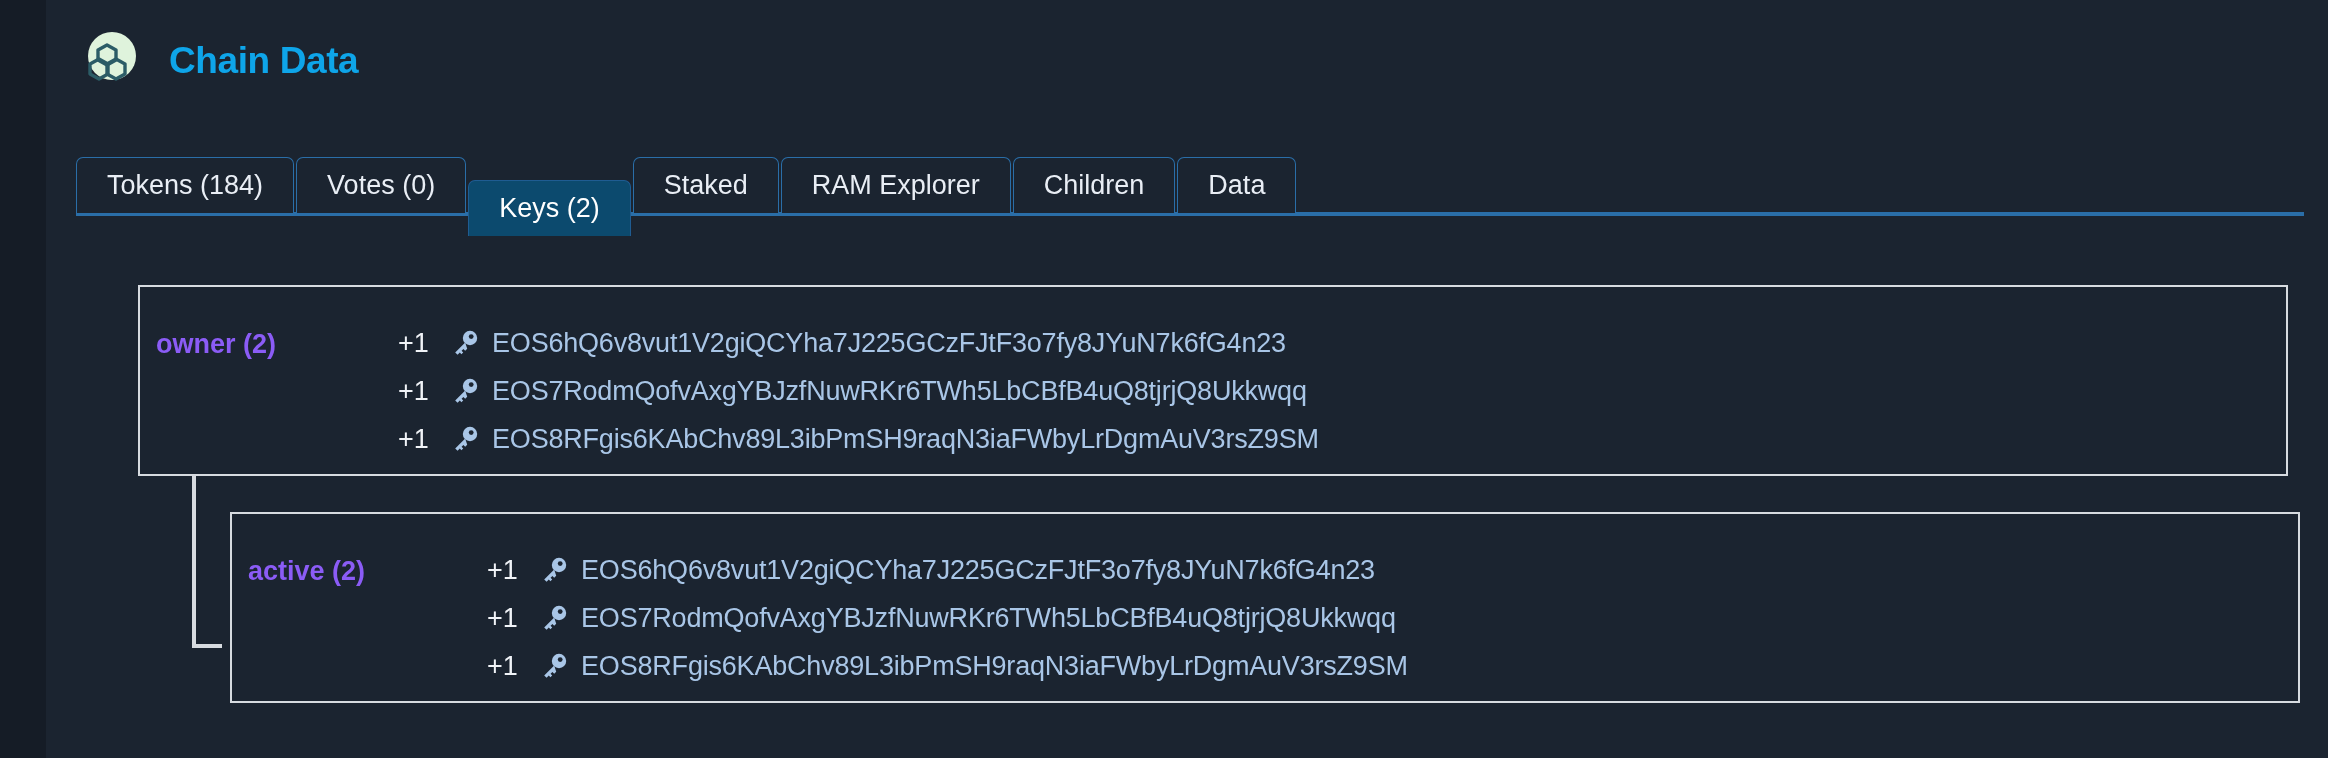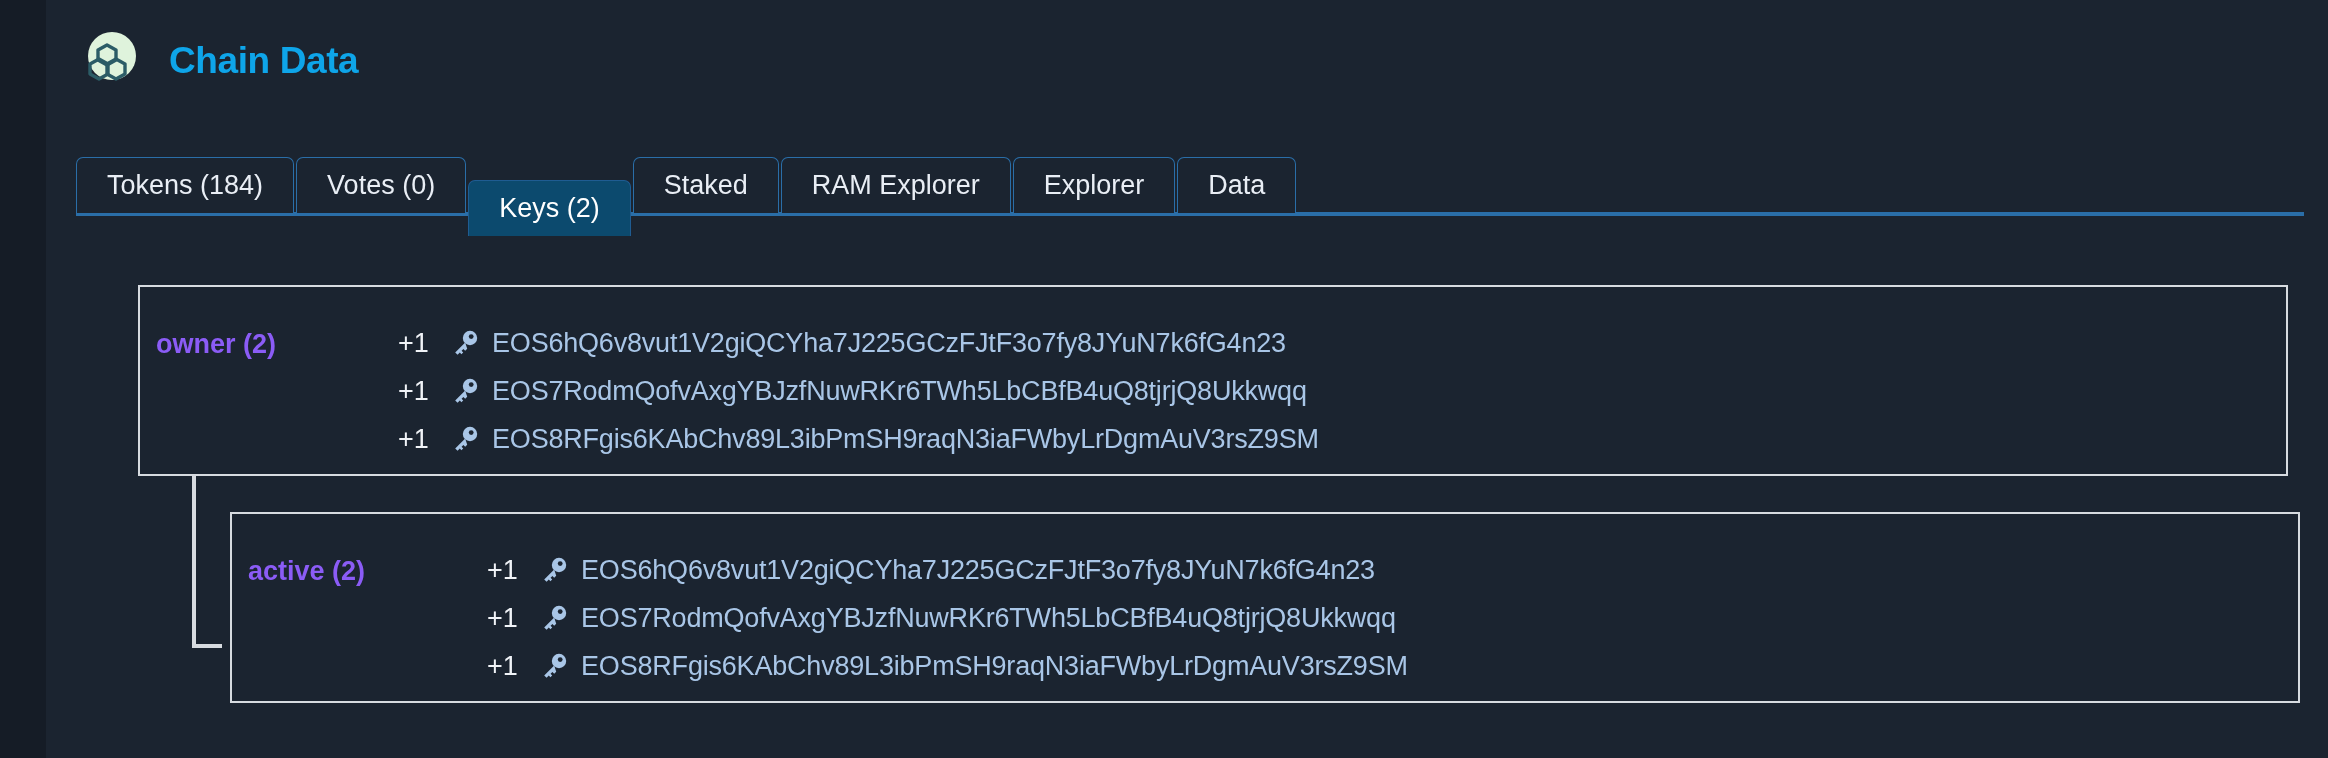--- a/index.html
+++ b/index.html
@@ -206,21 +206,21 @@
       </span>
       <span class="page-title">Chain Data</span>
     </div>
 
     <div class="tabbar">
         <div class="tab">Tokens (184)</div>
         <div class="tab">Votes (0)</div>
         <div class="tab active">Keys (2)</div>
         <div class="tab">Staked</div>
         <div class="tab">RAM Explorer</div>
-        <div class="tab">Explorer</div>
+        <div class="tab">Children</div>
         <div class="tab">Data</div>
       </div>
 
     <div class="tree">
       <div class="connector" style="left:146px; top:236px; width:30px; height:176px;">
         <div class="v" style="height:172px;"></div>
         <div class="h" style="top:168px; width:30px;"></div>
       </div>
     <div class="perm-box owner">
           <div class="perm-label">owner (2)</div>

